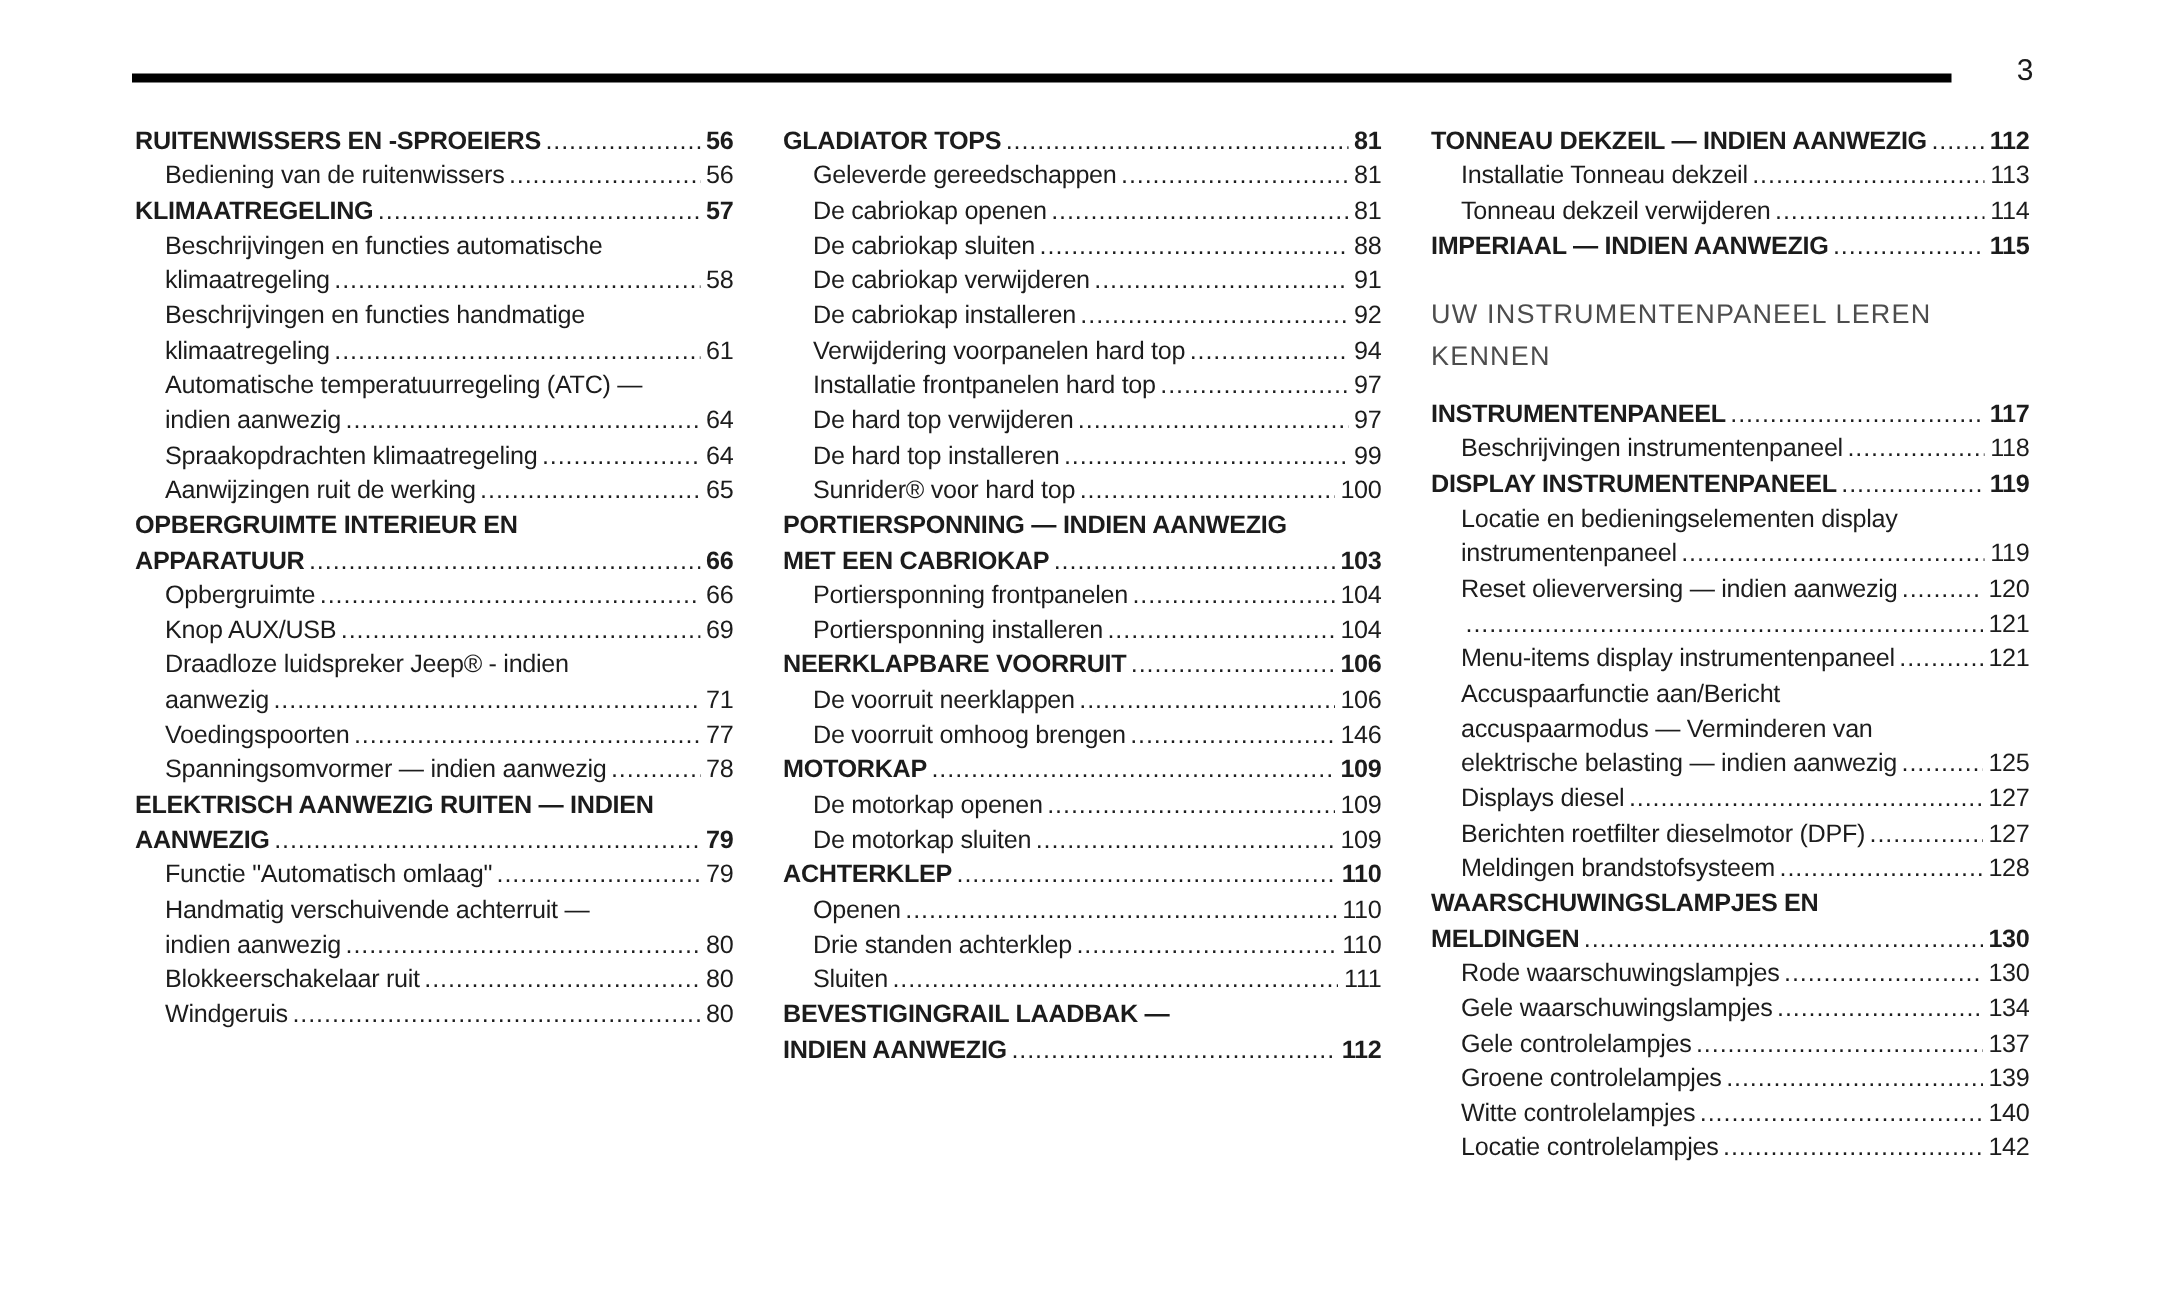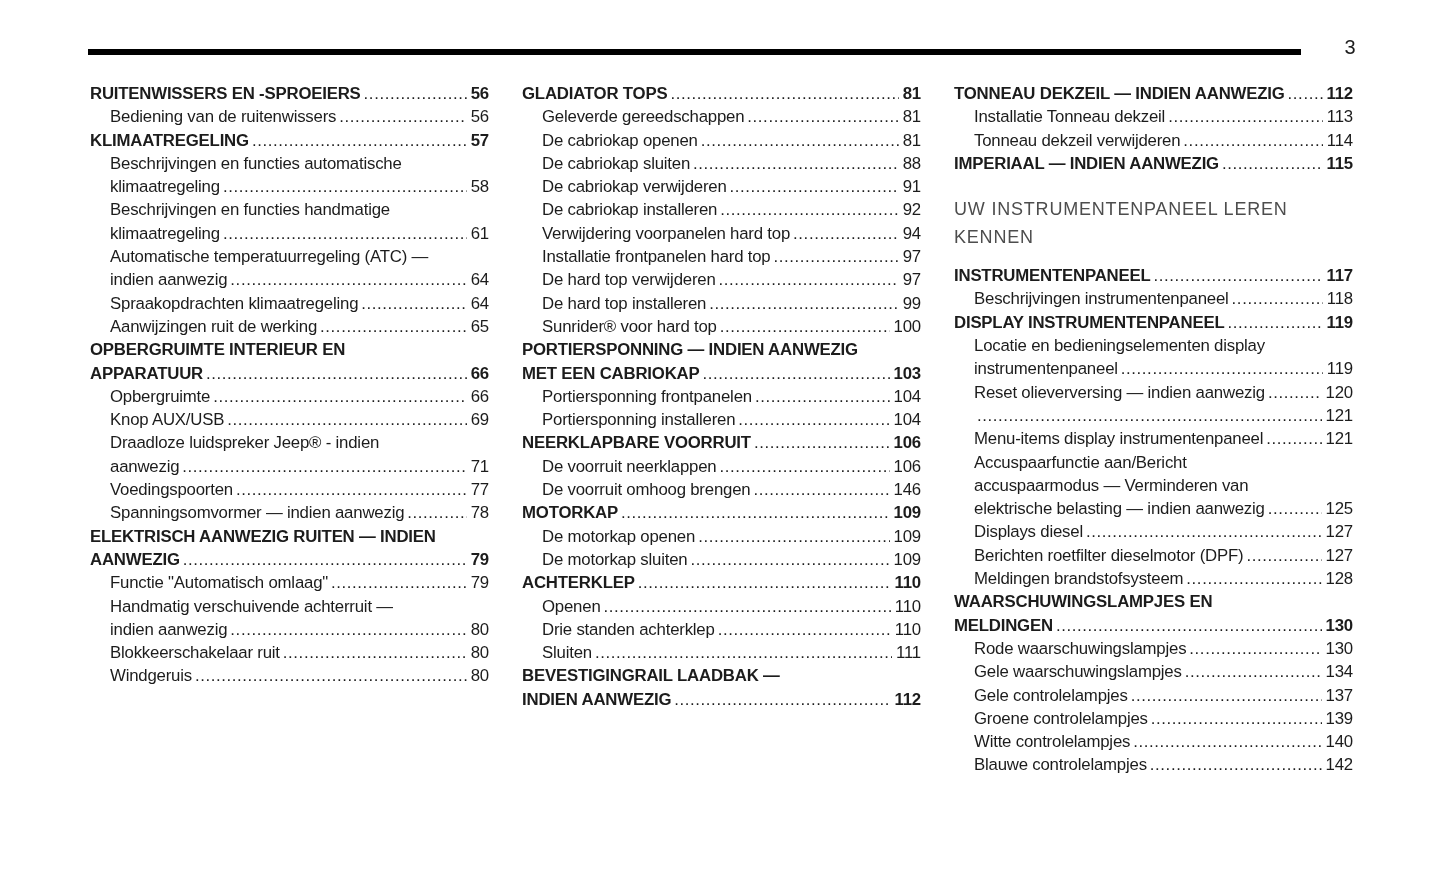--- a/index.html
+++ b/index.html
@@ -564,20 +564,20 @@
         </div>
         <div class="entry sub">
           <div class="line">
             <span class="txt">Witte controlelampjes</span>
             <span class="leader"></span>
             <span class="pg">140</span>
           </div>
         </div>
         <div class="entry sub">
           <div class="line">
-            <span class="txt">Blauwe controlelampjes</span>
+            <span class="txt">Locatie controlelampjes</span>
             <span class="leader"></span>
             <span class="pg">142</span>
           </div>
         </div>
       </div>
   </div>
 </div>
 
 </body></html>

